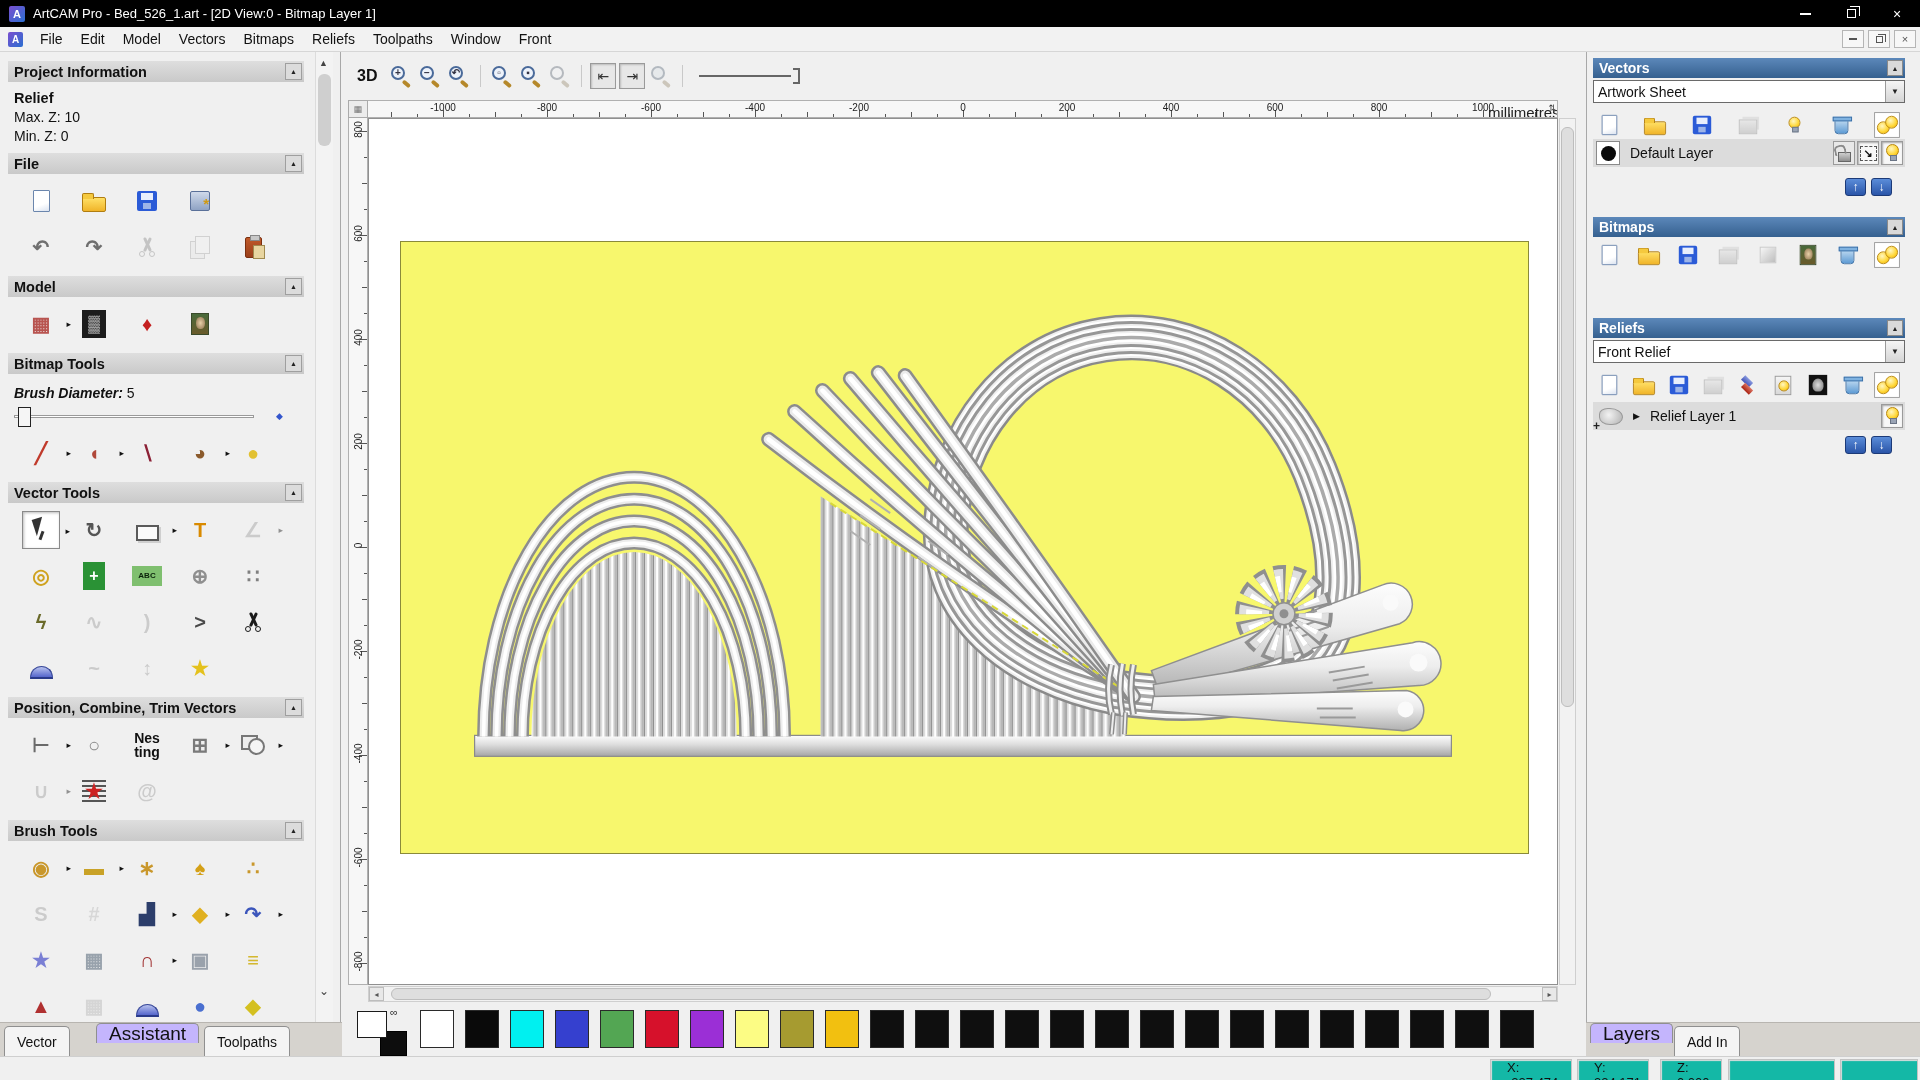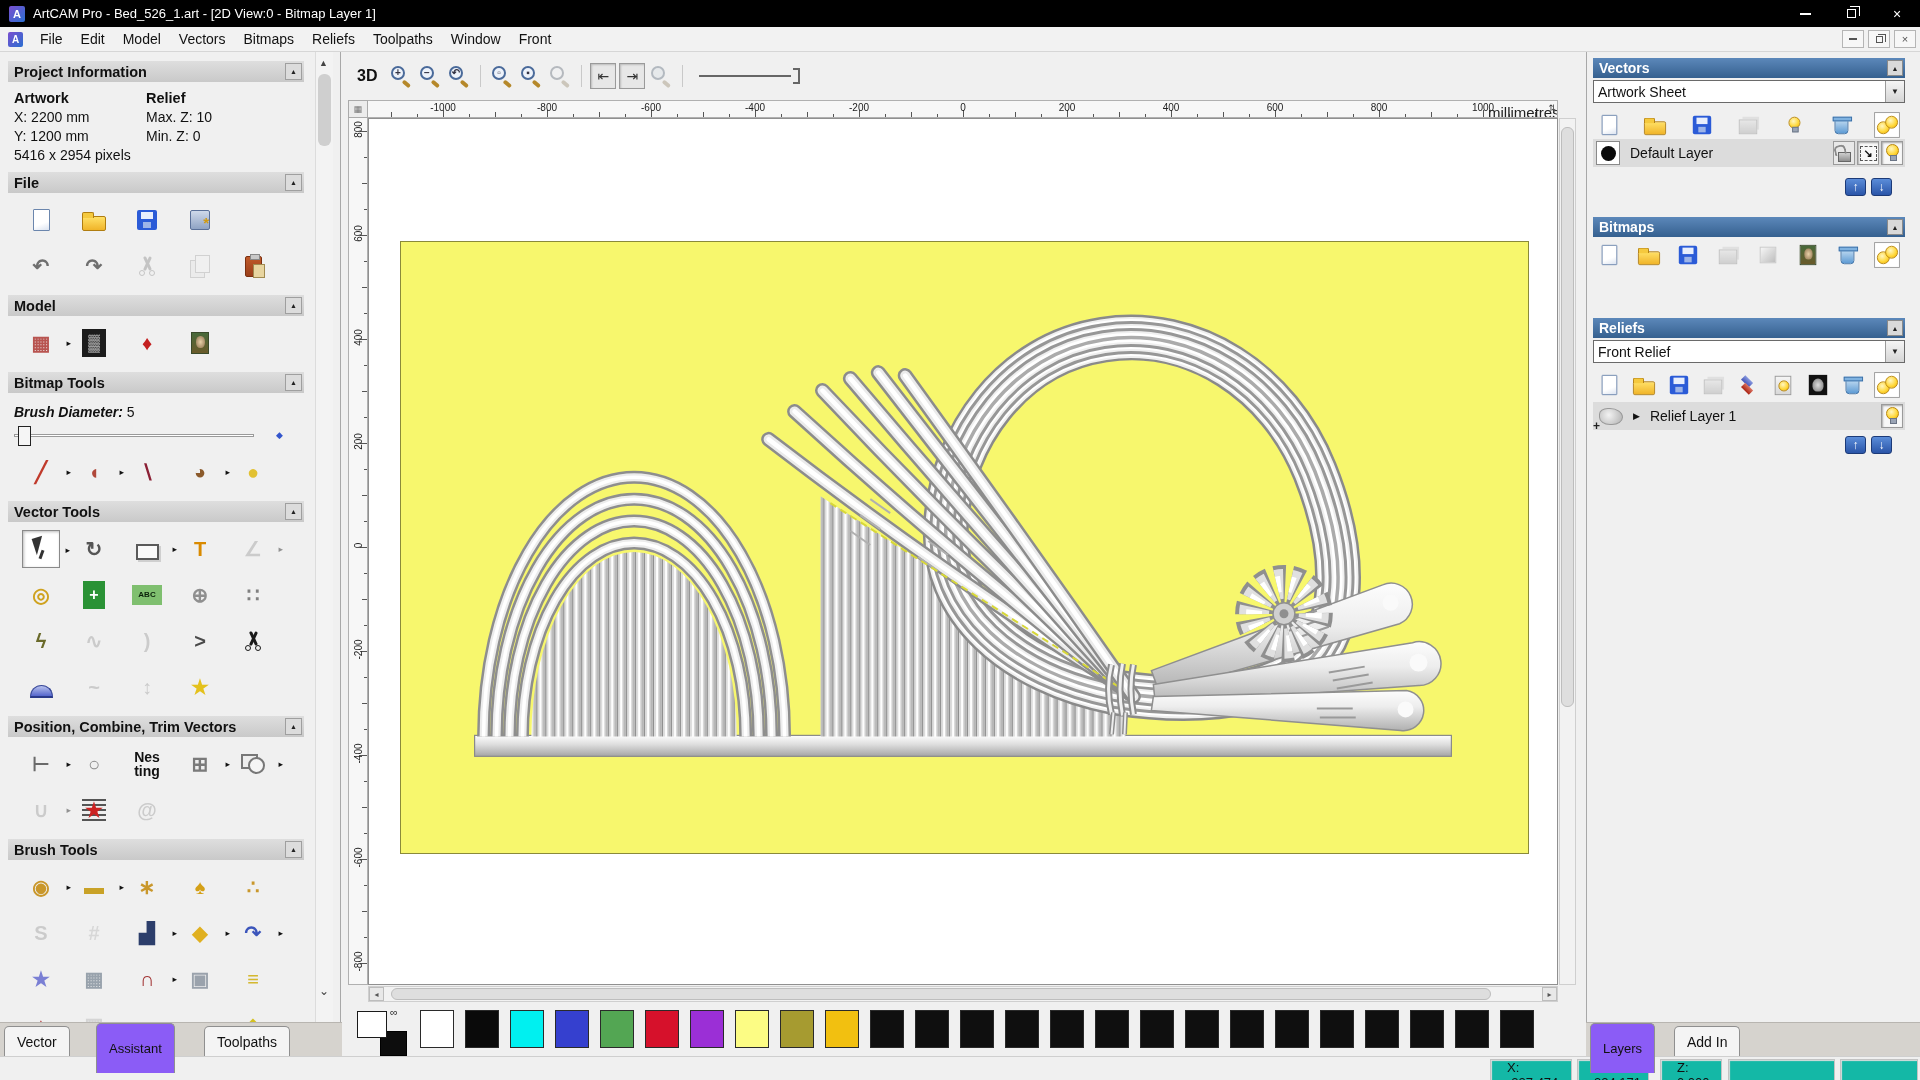--- a/index.html
+++ b/index.html
@@ -180,21 +180,21 @@
 .lbtn{width:22px;height:24px;border:1px solid #9a9a9a;background:#e8e8e8;display:flex;align-items:center;justify-content:center;margin-right:2px}
 .lbtn.pressed{background:#f8f8f8;box-shadow:inset 1px 1px 2px #aaa}
 .updown{position:absolute;display:flex;gap:5px}
 .expander{font-size:9px;color:#111;margin-left:8px}
 .thumbwrap{margin-left:4px;display:flex;align-items:center;justify-content:center;width:28px}
 
 #ltabstrip{position:absolute;left:0;top:1022px;width:342px;height:34px;background:#d6d3ce;border-top:1px solid #b8b5b0}
 #rtabstrip{position:absolute;left:1586px;top:1022px;width:334px;height:34px;background:#d6d3ce;border-top:1px solid #b8b5b0}
 .tab{position:absolute;top:3px;height:31px;background:#f4f4f4;border:1px solid #8f8f8f;border-bottom:none;border-radius:5px 5px 0 0;
  font-size:14px;color:#111;display:flex;align-items:center;justify-content:center;padding:0 12px}
-.tab.active{background:#8b5cf6;top:0;height:50px;z-index:2;font-size:13px}
+.tab.active{background:#c4b5fd;top:0;height:20px;z-index:2;font-size:19px}
 
 #statusbar{position:absolute;left:0;top:1056px;width:1920px;height:24px;background:#f0f0f0;border-top:1px solid #cfcfcf;font-size:13px;color:#111}
 .sseg{position:absolute;top:2px;height:31px;border:1px solid #c3c3c3;box-shadow:inset 1px 1px 1px #ddd;display:flex;align-items:center;padding-left:16px;background:#14b8a6}
 </style>
 </head>
 <body>
 
 <div id="titlebar">
   <div id="appicon">A</div>
   <span>ArtCAM Pro - Bed_526_1.art - [2D View:0 - Bitmap Layer 1]</span>
@@ -234,26 +234,20 @@
 </div>
 
 <div id="leftpanel">
   <div id="lpcontent">
     <div class="shdr">
       <span class="st">Project Information</span>
       <span class="collapse">▲</span>
     </div>
     <div id="projinfo">
       <div class="cols">
-        <div class="c1">
-          <b>Artwork</b><br>
-          <span>X: 2200 mm</span><br>
-          <span>Y: 1200 mm</span><br>
-          <span>5416 x 2954 pixels</span>
-        </div>
         <div>
           <b>Relief</b><br>
           <span>Max. Z: 10</span><br>
           <span>Min. Z: 0</span>
         </div>
       </div>
     </div>
     <div id="sections">
         <div class="shdr">
           <span class="st">File</span>

